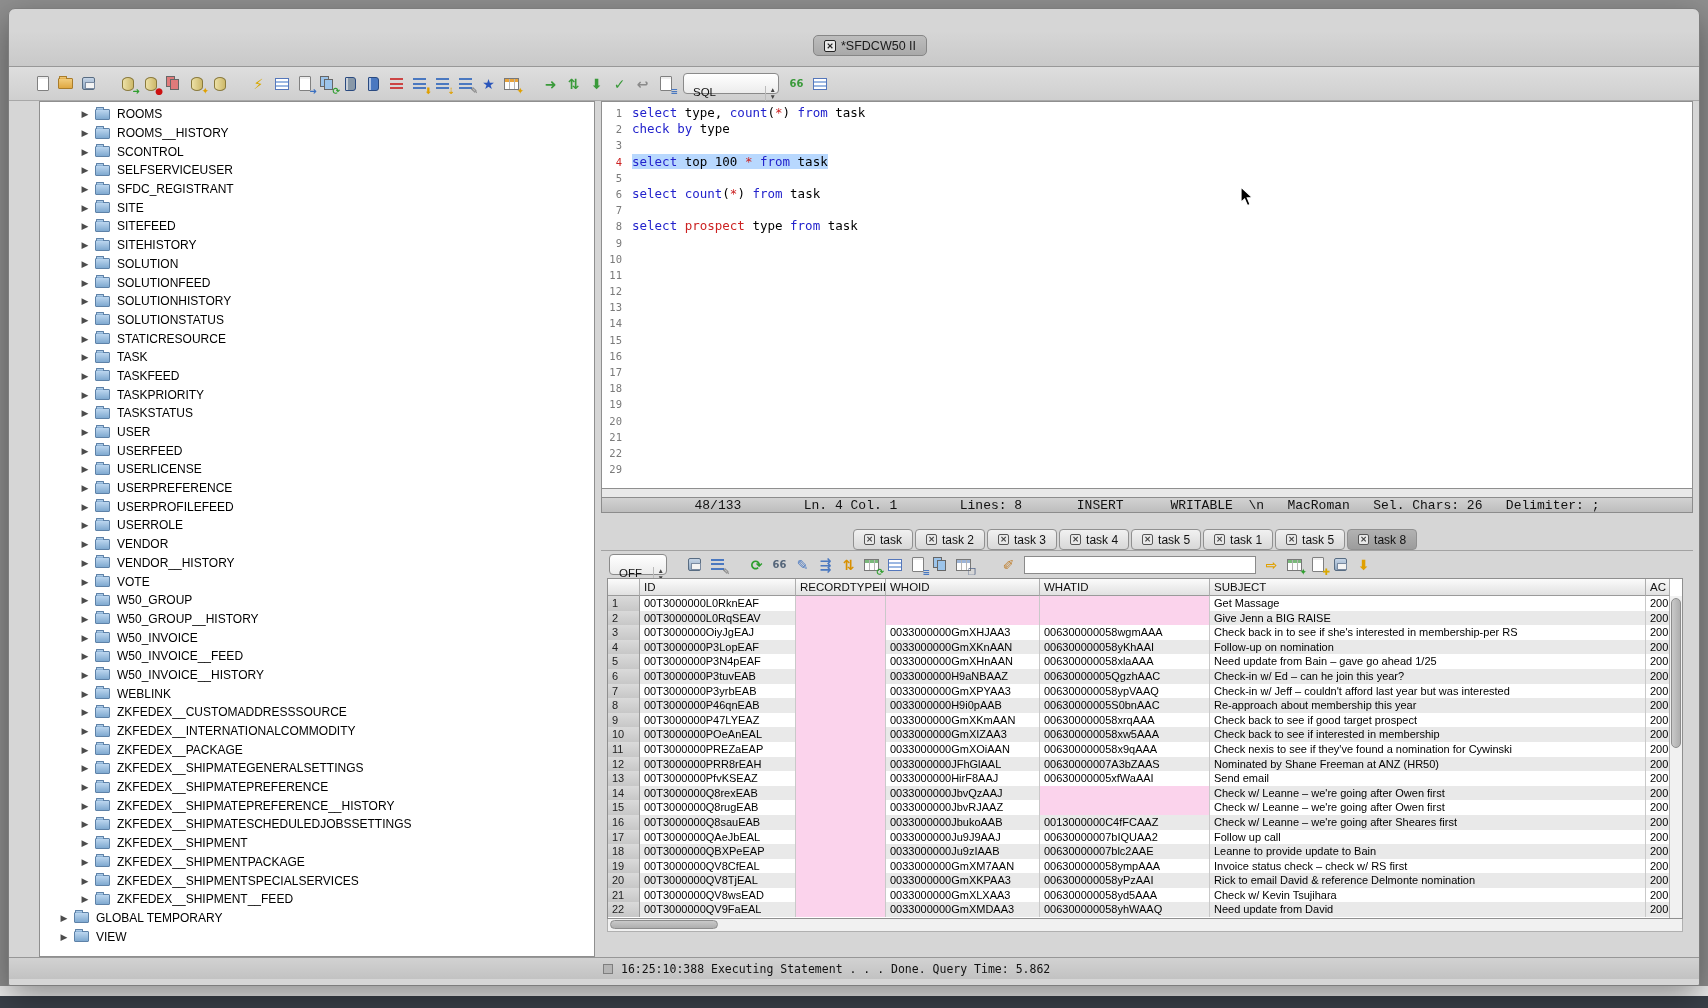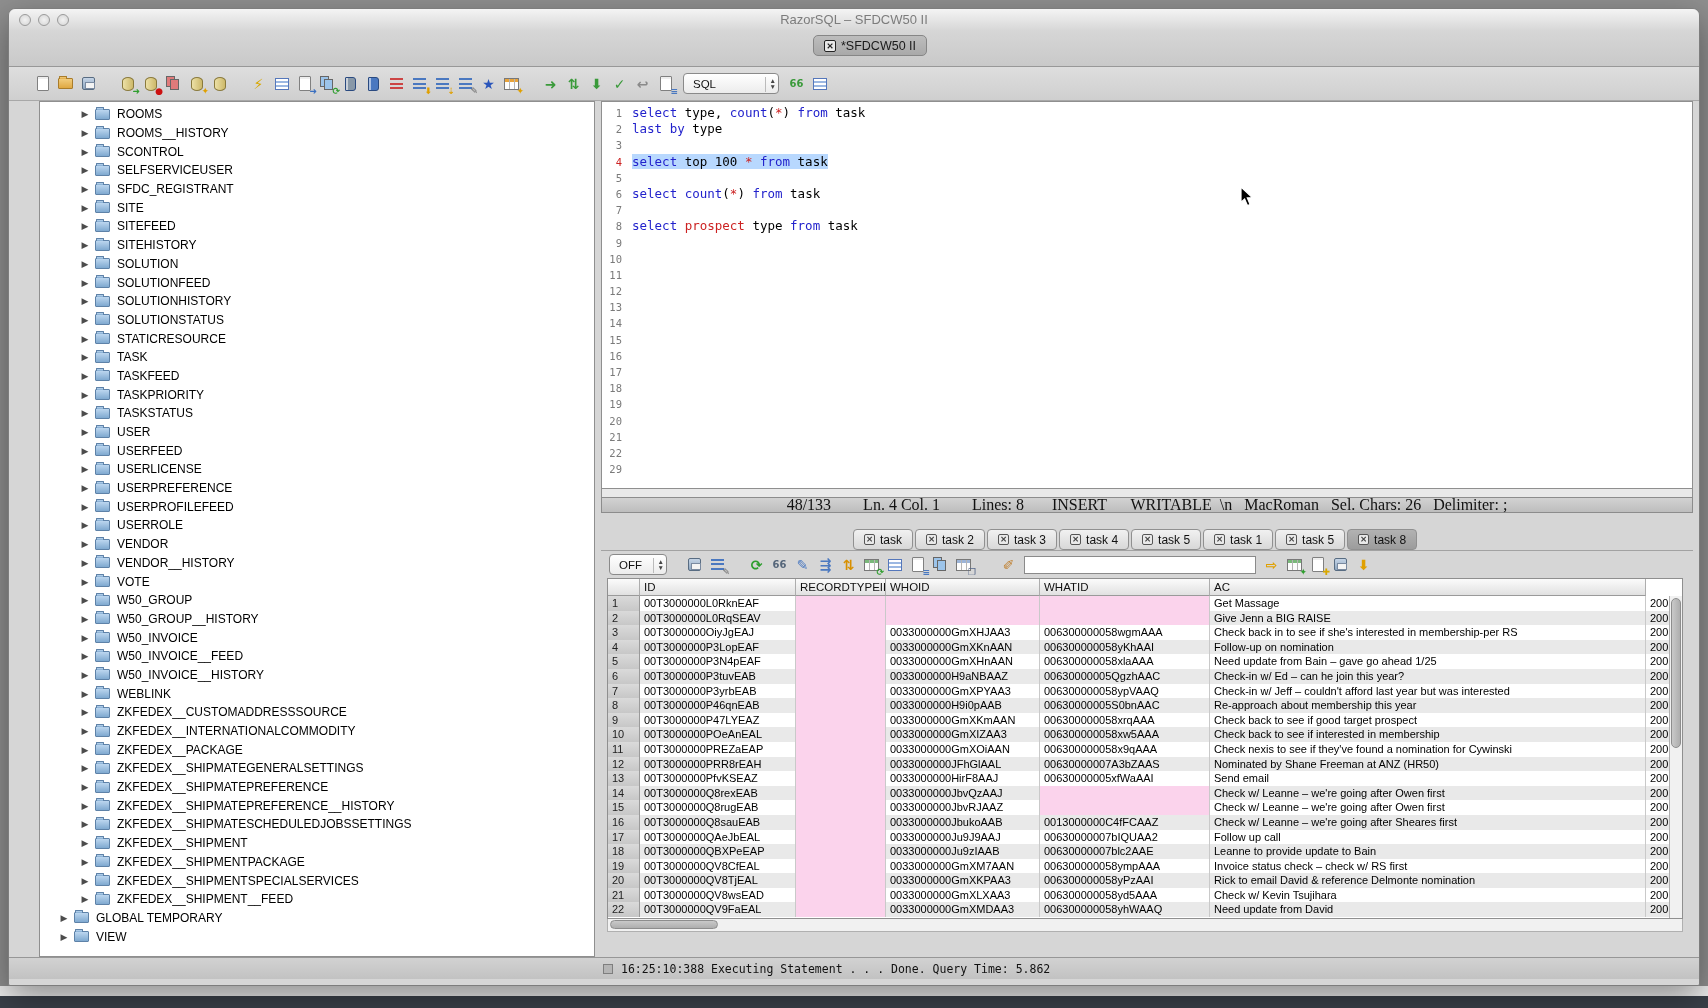--- a/index.html
+++ b/index.html
@@ -46,21 +46,21 @@
   .k-pages i:first-child{left:0;top:0}
   .k-pages i:last-child{left:4px;top:3px}
   .k-panel{width:14px;height:12px;border:1px solid #5577bb;background:repeating-linear-gradient(#fff 0 2px,#9cb8e2 2px 4px)}
   .k-table{width:15px;height:12px;border:1px solid #787878;background-image:
       linear-gradient(to right,transparent 0 4px,#b5b5b5 4px 5px,transparent 5px 9px,#b5b5b5 9px 10px,transparent 10px),
       linear-gradient(var(--hc,#e8a33a) 0 3px,#fdfdfd 3px)}
   .k-book{width:11px;height:14px;background:var(--c,#4a78c0);border:1px solid #2a4a80;border-radius:1px 3px 3px 1px;box-shadow:inset 2px 0 0 rgba(255,255,255,.55)}
   .k-lines{width:13px;height:11px;background:repeating-linear-gradient(var(--c,#4a78c0) 0 2px,transparent 2px 4.5px)}
   .tbi .ov{position:absolute;right:-2px;bottom:-2px;font-size:9px;font-weight:bold;line-height:1;font-family:"DejaVu Sans",sans-serif}
   .combo{height:21px;background:linear-gradient(#fff,#ececec);border:1px solid #8a8a8a;border-radius:4px;display:inline-flex;
-         align-items:center;padding:1px 2px 0 9px;margin:0 6px;font-size:11.5px;color:#111}
+         align-items:flex-start;padding:12px 2px 0 9px;margin:0 6px;font-size:11.5px;color:#111}
   .combo .cl{flex:1}
   .stepper{display:inline-flex;flex-direction:column;align-items:center;justify-content:center;margin-left:7px;
            font-size:6.5px;color:#444;line-height:.95;border-left:1px solid #bbb;padding-left:4px;height:15px}
 
   
   .content{position:absolute;left:0;right:0;top:92px;height:856px}
   .lpanel{position:absolute;left:30px;top:0;width:556px;height:856px;background:#fff;border:1px solid #8f8f8f;overflow:hidden}
   .rpanel{position:absolute;left:592px;top:0;width:1092px;height:856px;display:flex;flex-direction:column}
 
   
@@ -76,22 +76,22 @@
   .gutter{width:24px;padding:3px 4px 0 0;text-align:right;font-family:"DejaVu Sans Mono",monospace;font-size:10.5px;color:#7a7a7a;background:#fff}
   .gutter .ln{height:16.2px;line-height:16.2px}
   .gutter .ln.red{color:#cc2222}
   .code{flex:1;padding:3px 0 0 6px;font-family:"DejaVu Sans Mono",monospace;font-size:12.5px;color:#000}
   .cline{height:16.2px;line-height:16.2px;white-space:pre}
   .tk{color:#2222cc}
   .ts{color:#cc2222}
   .selbg{background:#b8d8fe}
   .edhs{height:8px;background:#e9e9e9;border-left:1px solid #8f8f8f;border-right:1px solid #8f8f8f}
   .edstatus{height:16px;background:linear-gradient(#d2d2d2,#bdbdbd);border:1px solid #8c8c8c;
-            font-size:16px;color:#111;display:flex;align-items:center;justify-content:center;white-space:pre;
-            font-family:Liberation Serif, serif}
+            font-size:13px;color:#111;display:flex;align-items:center;justify-content:center;white-space:pre;
+            font-family:Liberation Mono, monospace}
   .rgap{height:12px}
 
   
   .rtabs{height:26px;position:relative;border-bottom:1px solid #a2a2a2;display:flex;align-items:flex-end;padding-left:252px}
   .rtab{height:21px;display:flex;align-items:center;gap:5px;padding:0 10px;margin-right:2px;font-size:12px;color:#111;
         background:linear-gradient(#f1f1f1,#d8d8d8);border:1px solid #909090;border-radius:4px;cursor:default}
   .rtab.sel{background:linear-gradient(#b2b2b2,#9c9c9c)}
 
   
   .rtoolbar{height:27px;display:flex;align-items:center;padding-left:8px}
@@ -123,28 +123,20 @@
 </style>
 </head>
 <body>
 
 <div class="page">
   <div class="band-light"></div>
   <div class="band-dark"></div>
 
   <div class="window">
 
-    <div class="titlebar">
-      <div class="lights">
-        <span class="light"></span>
-        <span class="light"></span>
-        <span class="light"></span>
-      </div>
-      <div class="title">RazorSQL – SFDCW50 II</div>
-    </div>
 
     <div class="tabstrip">
       <div class="doctab">
         <span class="xbox">✕</span>
         <span>*SFDCW50 II</span>
       </div>
     </div>
 
     <div class="toolbar">
       <span class="icons">
@@ -524,21 +516,21 @@
               <div class="ln">17</div>
               <div class="ln">18</div>
               <div class="ln">19</div>
               <div class="ln">20</div>
               <div class="ln">21</div>
               <div class="ln">22</div>
               <div class="ln">29</div>
             </div>
           <div class="code" id="code">
               <div class="cline"><span class="tk">select</span><span> type, </span><span class="tk">count</span><span>(</span><span class="ts">*</span><span>) </span><span class="tk">from</span><span> task</span></div>
-              <div class="cline"><span class="tk">last</span><span> </span><span class="tk">by</span><span> type</span></div>
+              <div class="cline"><span class="tk">check</span><span> </span><span class="tk">by</span><span> type</span></div>
               <div class="cline"></div>
               <div class="cline"><span class="selbg"><span class="tk">select</span><span> top 100 </span><span class="ts">*</span><span> </span><span class="tk">from</span><span> task</span></span></div>
               <div class="cline"></div>
               <div class="cline"><span class="tk">select</span><span> </span><span class="tk">count</span><span>(</span><span class="ts">*</span><span>) </span><span class="tk">from</span><span> task</span></div>
               <div class="cline"></div>
               <div class="cline"><span class="tk">select</span><span> </span><span class="ts">prospect</span><span> type </span><span class="tk">from</span><span> task</span></div>
               <div class="cline"></div>
               <div class="cline"></div>
               <div class="cline"></div>
               <div class="cline"></div>
@@ -682,20 +674,21 @@
         </div>
 
         <div class="gridwrap">
           <div class="grid" id="grid">
               <div class="grow head">
                 <div class="gc"></div>
                 <div class="gc">ID</div>
                 <div class="gc">RECORDTYPEID</div>
                 <div class="gc">WHOID</div>
                 <div class="gc">WHATID</div>
+                <div class="gc">SUBJECT</div>
                 <div class="gc">AC</div>
               </div>
               <div class="grow">
                 <div class="gc num">1</div>
                 <div class="gc ">00T3000000L0RknEAF</div>
                 <div class="gc  pink"></div>
                 <div class="gc  pink"></div>
                 <div class="gc  pink"></div>
                 <div class="gc ">Get Massage</div>
                 <div class="gc ">200</div>

